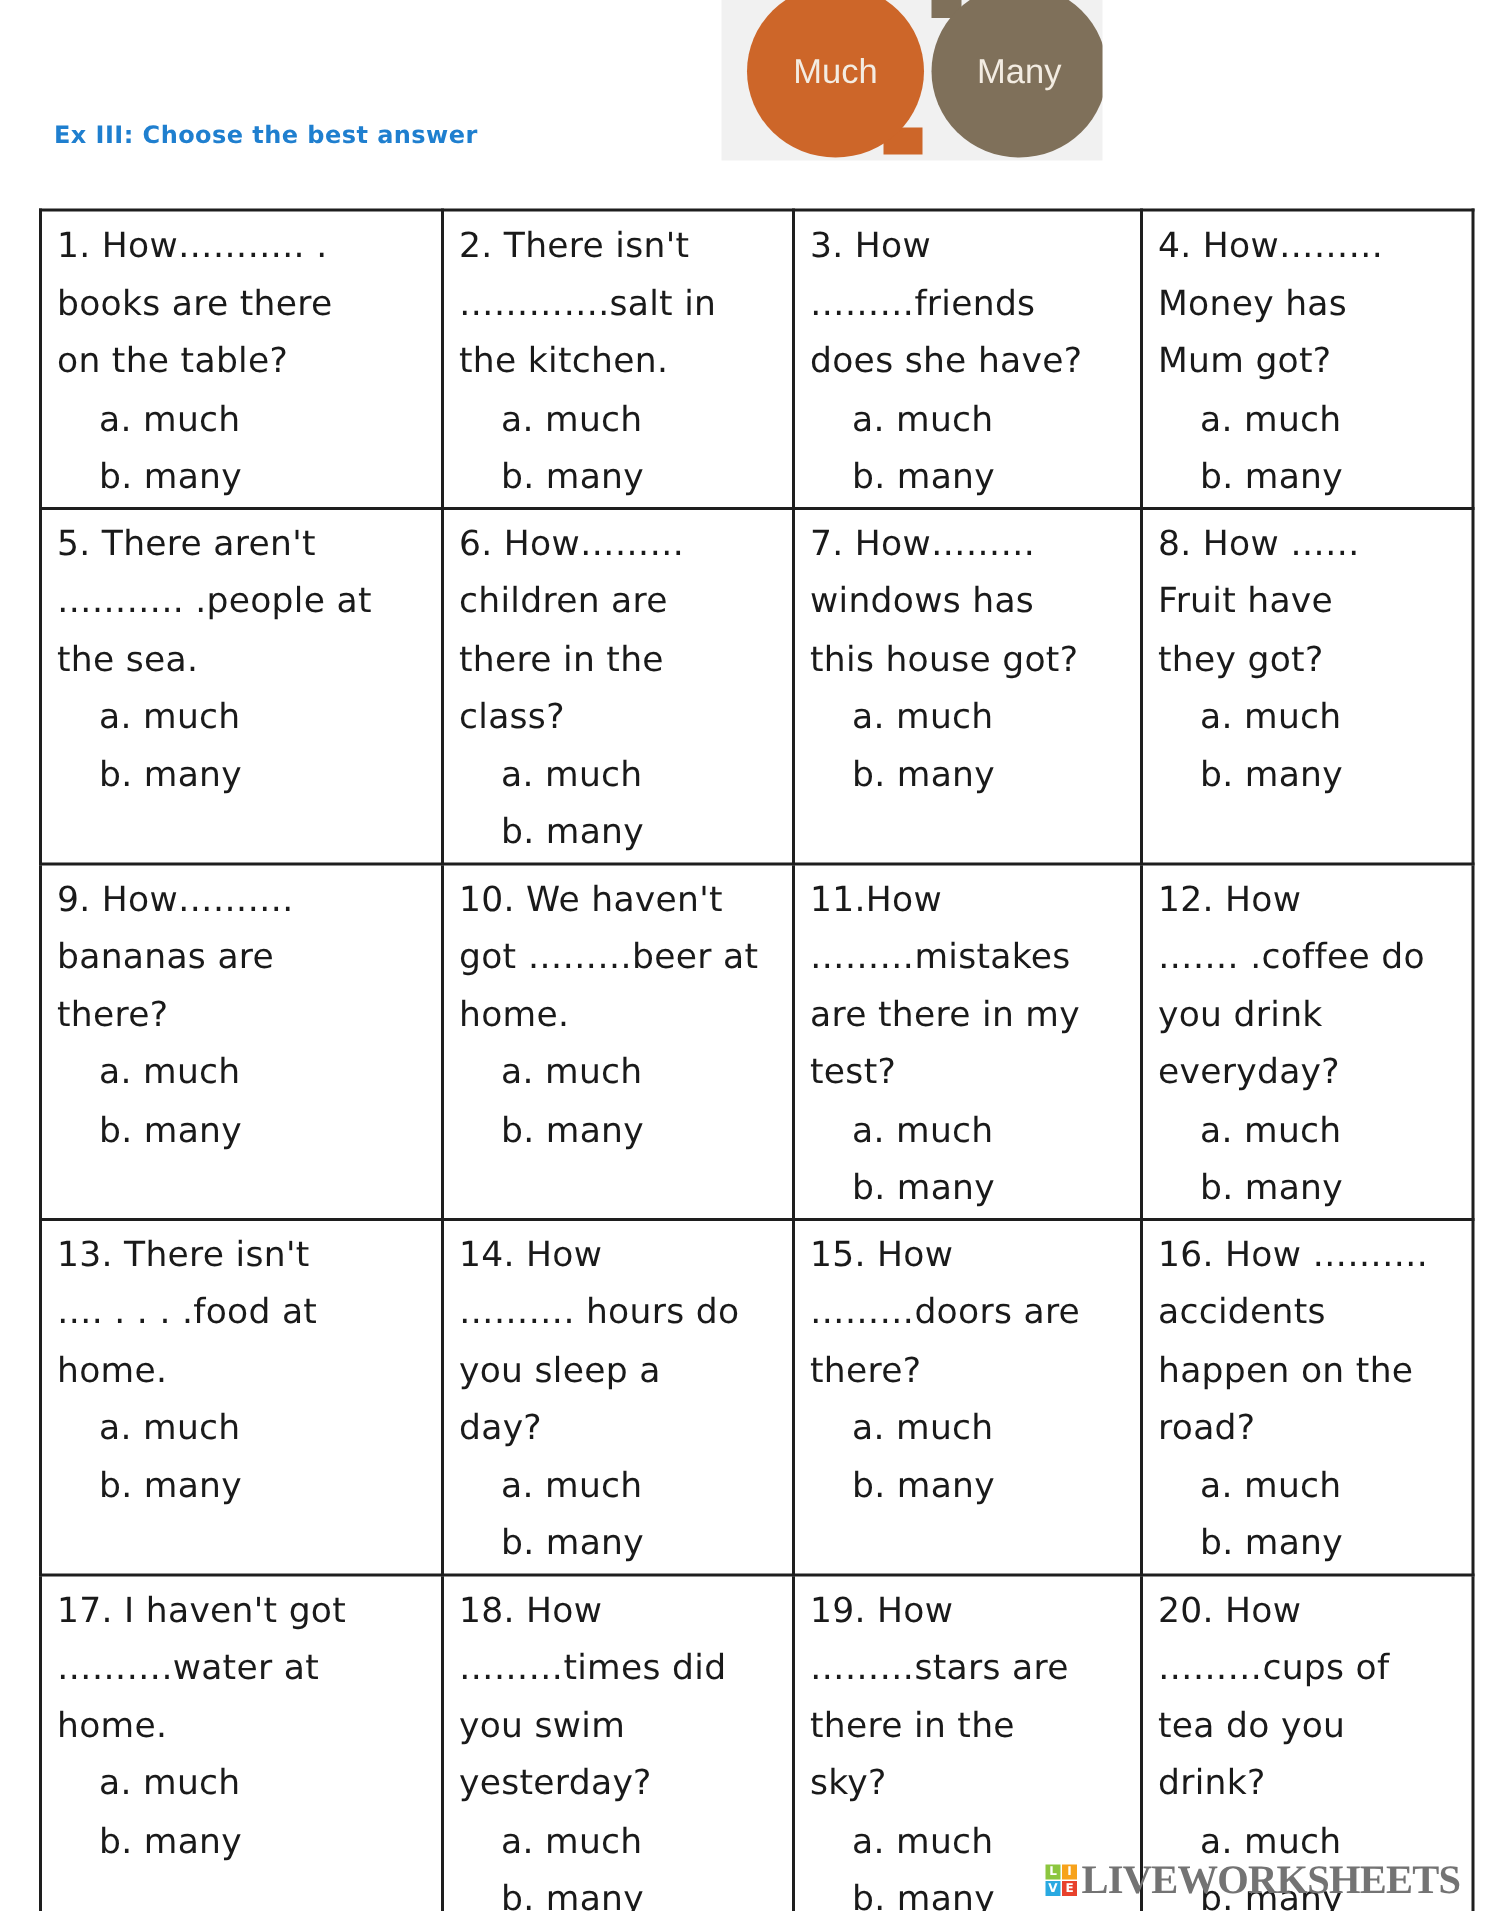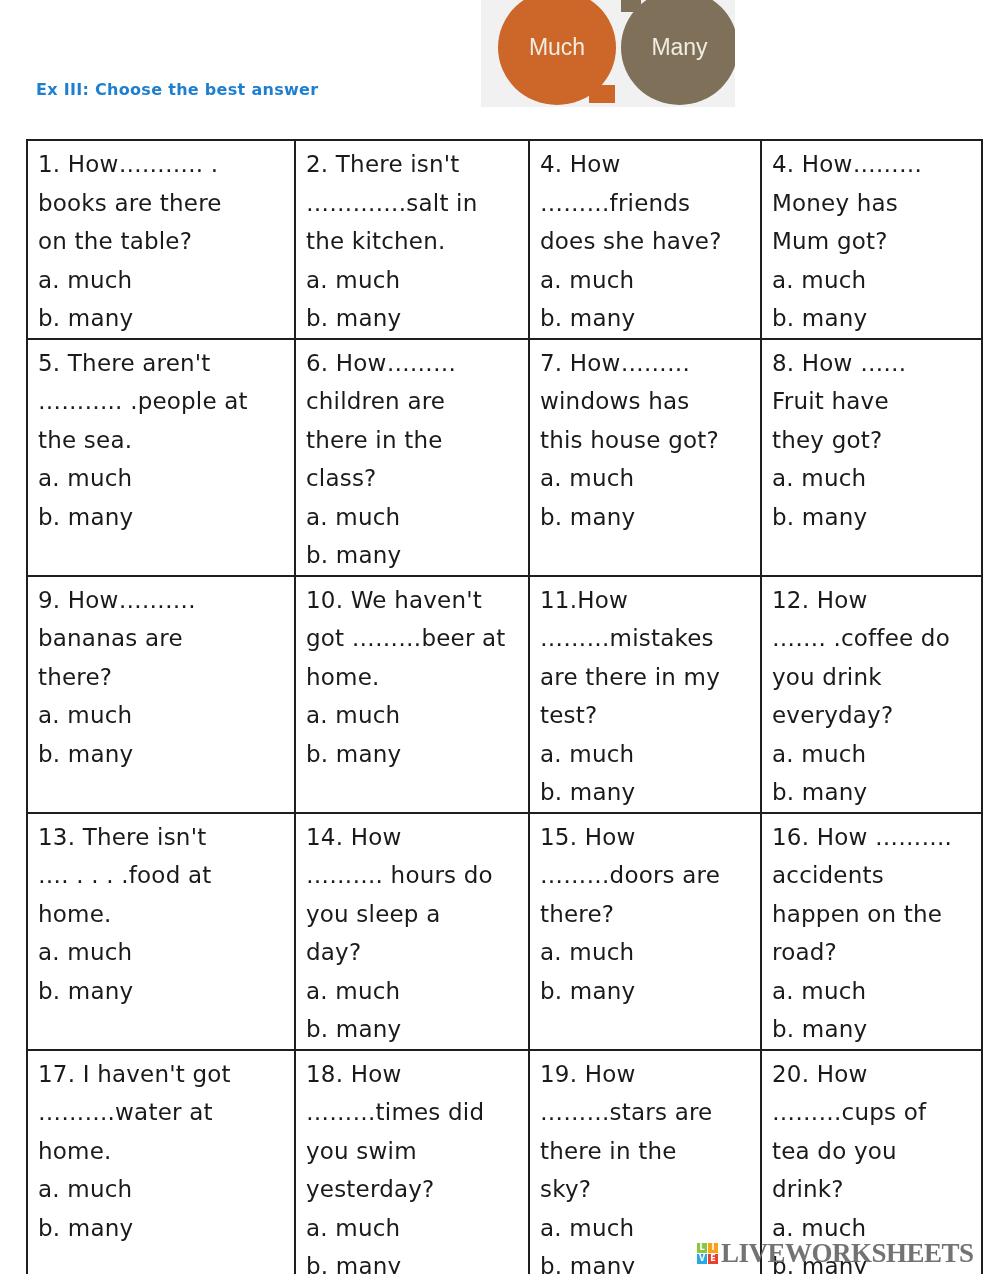--- a/index.html
+++ b/index.html
@@ -93,20 +93,21 @@
       color: #1a1a1a;
       letter-spacing: 0.2px;
     }
     .q-line {
       display: block;
       white-space: nowrap;
     }
     .opt {
       display: block;
       white-space: nowrap;
+      margin-left: 28px;
     }
     .logo {
       position: absolute;
       left: 697px;
       top: 1238px;
       display: flex;
       align-items: center;
       height: 30px;
     }
     .logo-blocks {
@@ -166,21 +167,21 @@
           <span class="opt">b. many</span>
         </td>
         <td>
           <span class="q-line">2. There isn't</span>
           <span class="q-line">………….salt in</span>
           <span class="q-line">the kitchen.</span>
           <span class="opt">a. much</span>
           <span class="opt">b. many</span>
         </td>
         <td>
-          <span class="q-line">4. How</span>
+          <span class="q-line">3. How</span>
           <span class="q-line">………friends</span>
           <span class="q-line">does she have?</span>
           <span class="opt">a. much</span>
           <span class="opt">b. many</span>
         </td>
         <td>
           <span class="q-line">4. How………</span>
           <span class="q-line">Money has</span>
           <span class="q-line">Mum got?</span>
           <span class="opt">a. much</span>

